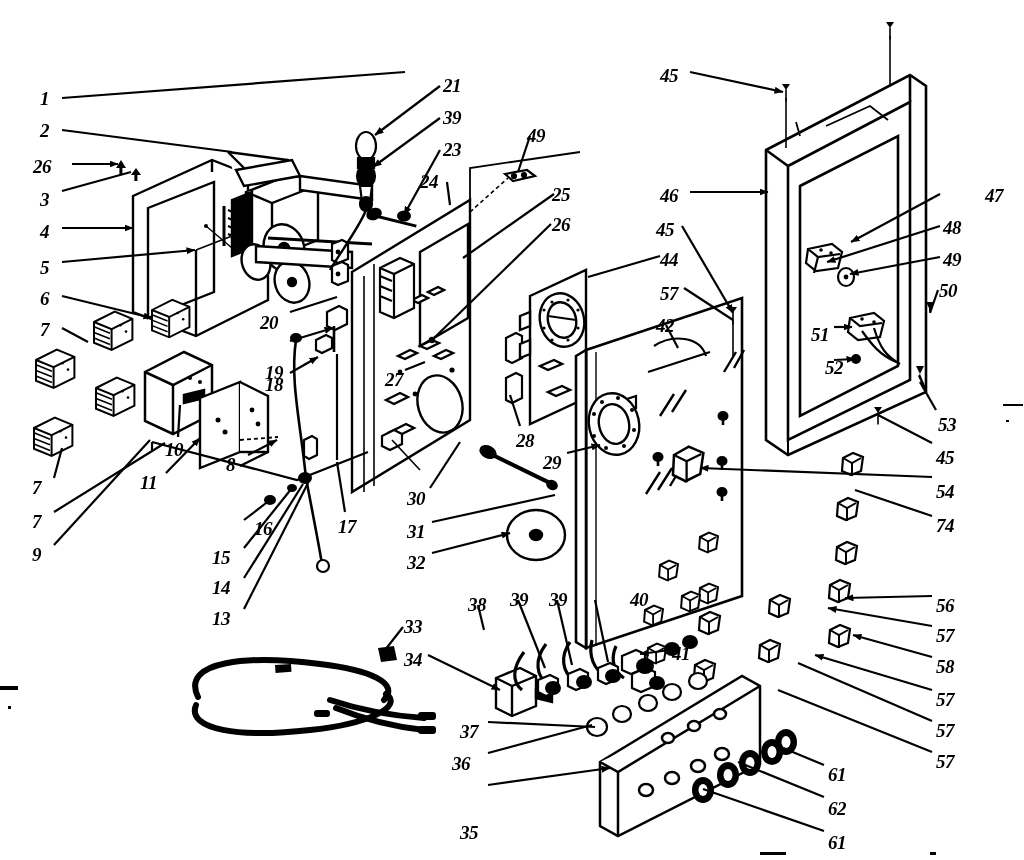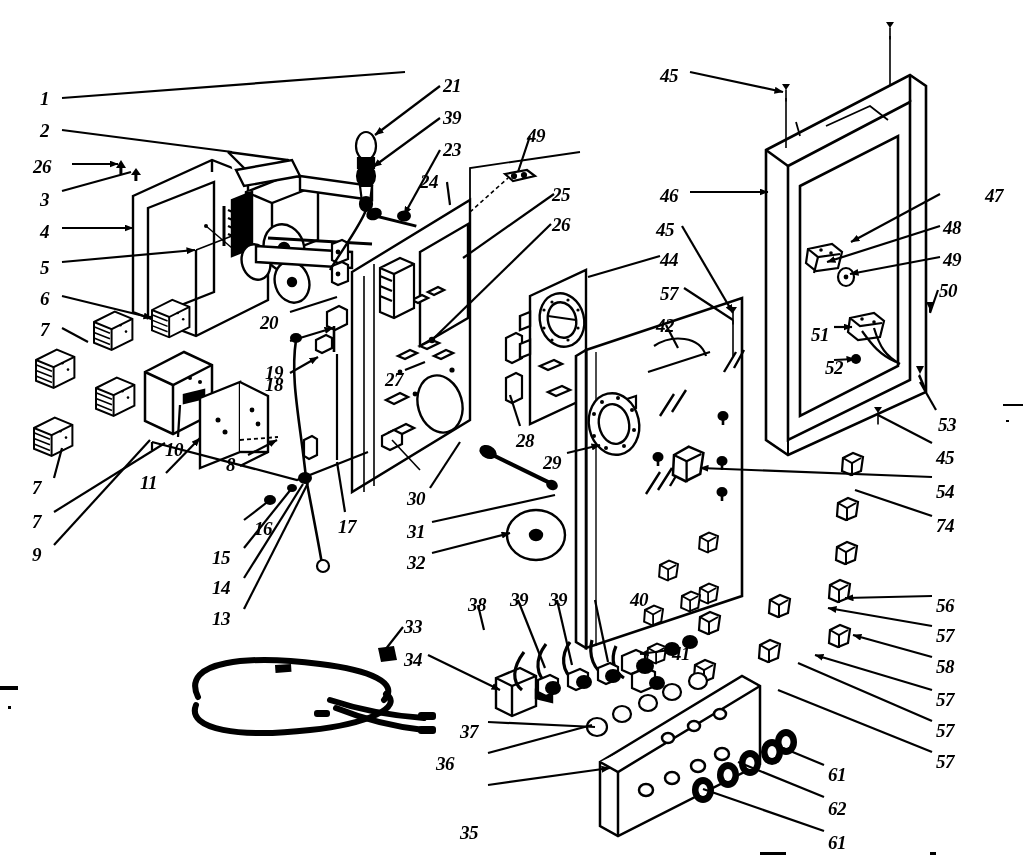--- a/index.html
+++ b/index.html
@@ -560,21 +560,21 @@
       <div class="callout" style="left: 527px; top: 126px;">49</div>
       <div class="callout" style="left: 385px; top: 370px;">27</div>
       <div class="callout" style="left: 516px; top: 431px;">28</div>
       <div class="callout" style="left: 543px; top: 453px; font-style: italic;">29</div>
       <div class="callout" style="left: 407px; top: 489px; text-align: center;">30</div>
       <div class="callout" style="left: 407px; top: 522px;">31</div>
       <div class="callout" style="left: 407px; top: 553px;">32</div>
       <div class="callout" style="left: 404px; top: 617px;">33</div>
       <div class="callout" style="left: 404px; top: 650px;">34</div>
       <div class="callout" style="left: 460px; top: 722px;">37</div>
-      <div class="callout" style="left: 436px; top: 754px;">36</div>
+      <div class="callout" style="left: 452px; top: 754px;">36</div>
       <div class="callout" style="left: 460px; top: 798px; margin-top: 25px;">35</div>
       <div class="callout" style="left: 468px; top: 595px;">38</div>
       <div class="callout" style="left: 510px; top: 590px;">39</div>
       <div class="callout" style="left: 549px; top: 590px;">39</div>
       <div class="callout" style="left: 589px; top: 590px; margin-left: 41px;">40</div>
       <div class="callout" style="left: 672px; top: 644px;">41</div>
       <div class="callout" style="left: 660px; top: 66px;">45</div>
       <div class="callout" style="left: 660px; top: 186px;">46</div>
       <div class="callout" style="left: 656px; top: 220px;">45</div>
       <div class="callout" style="left: 660px; top: 250px;">44</div>

